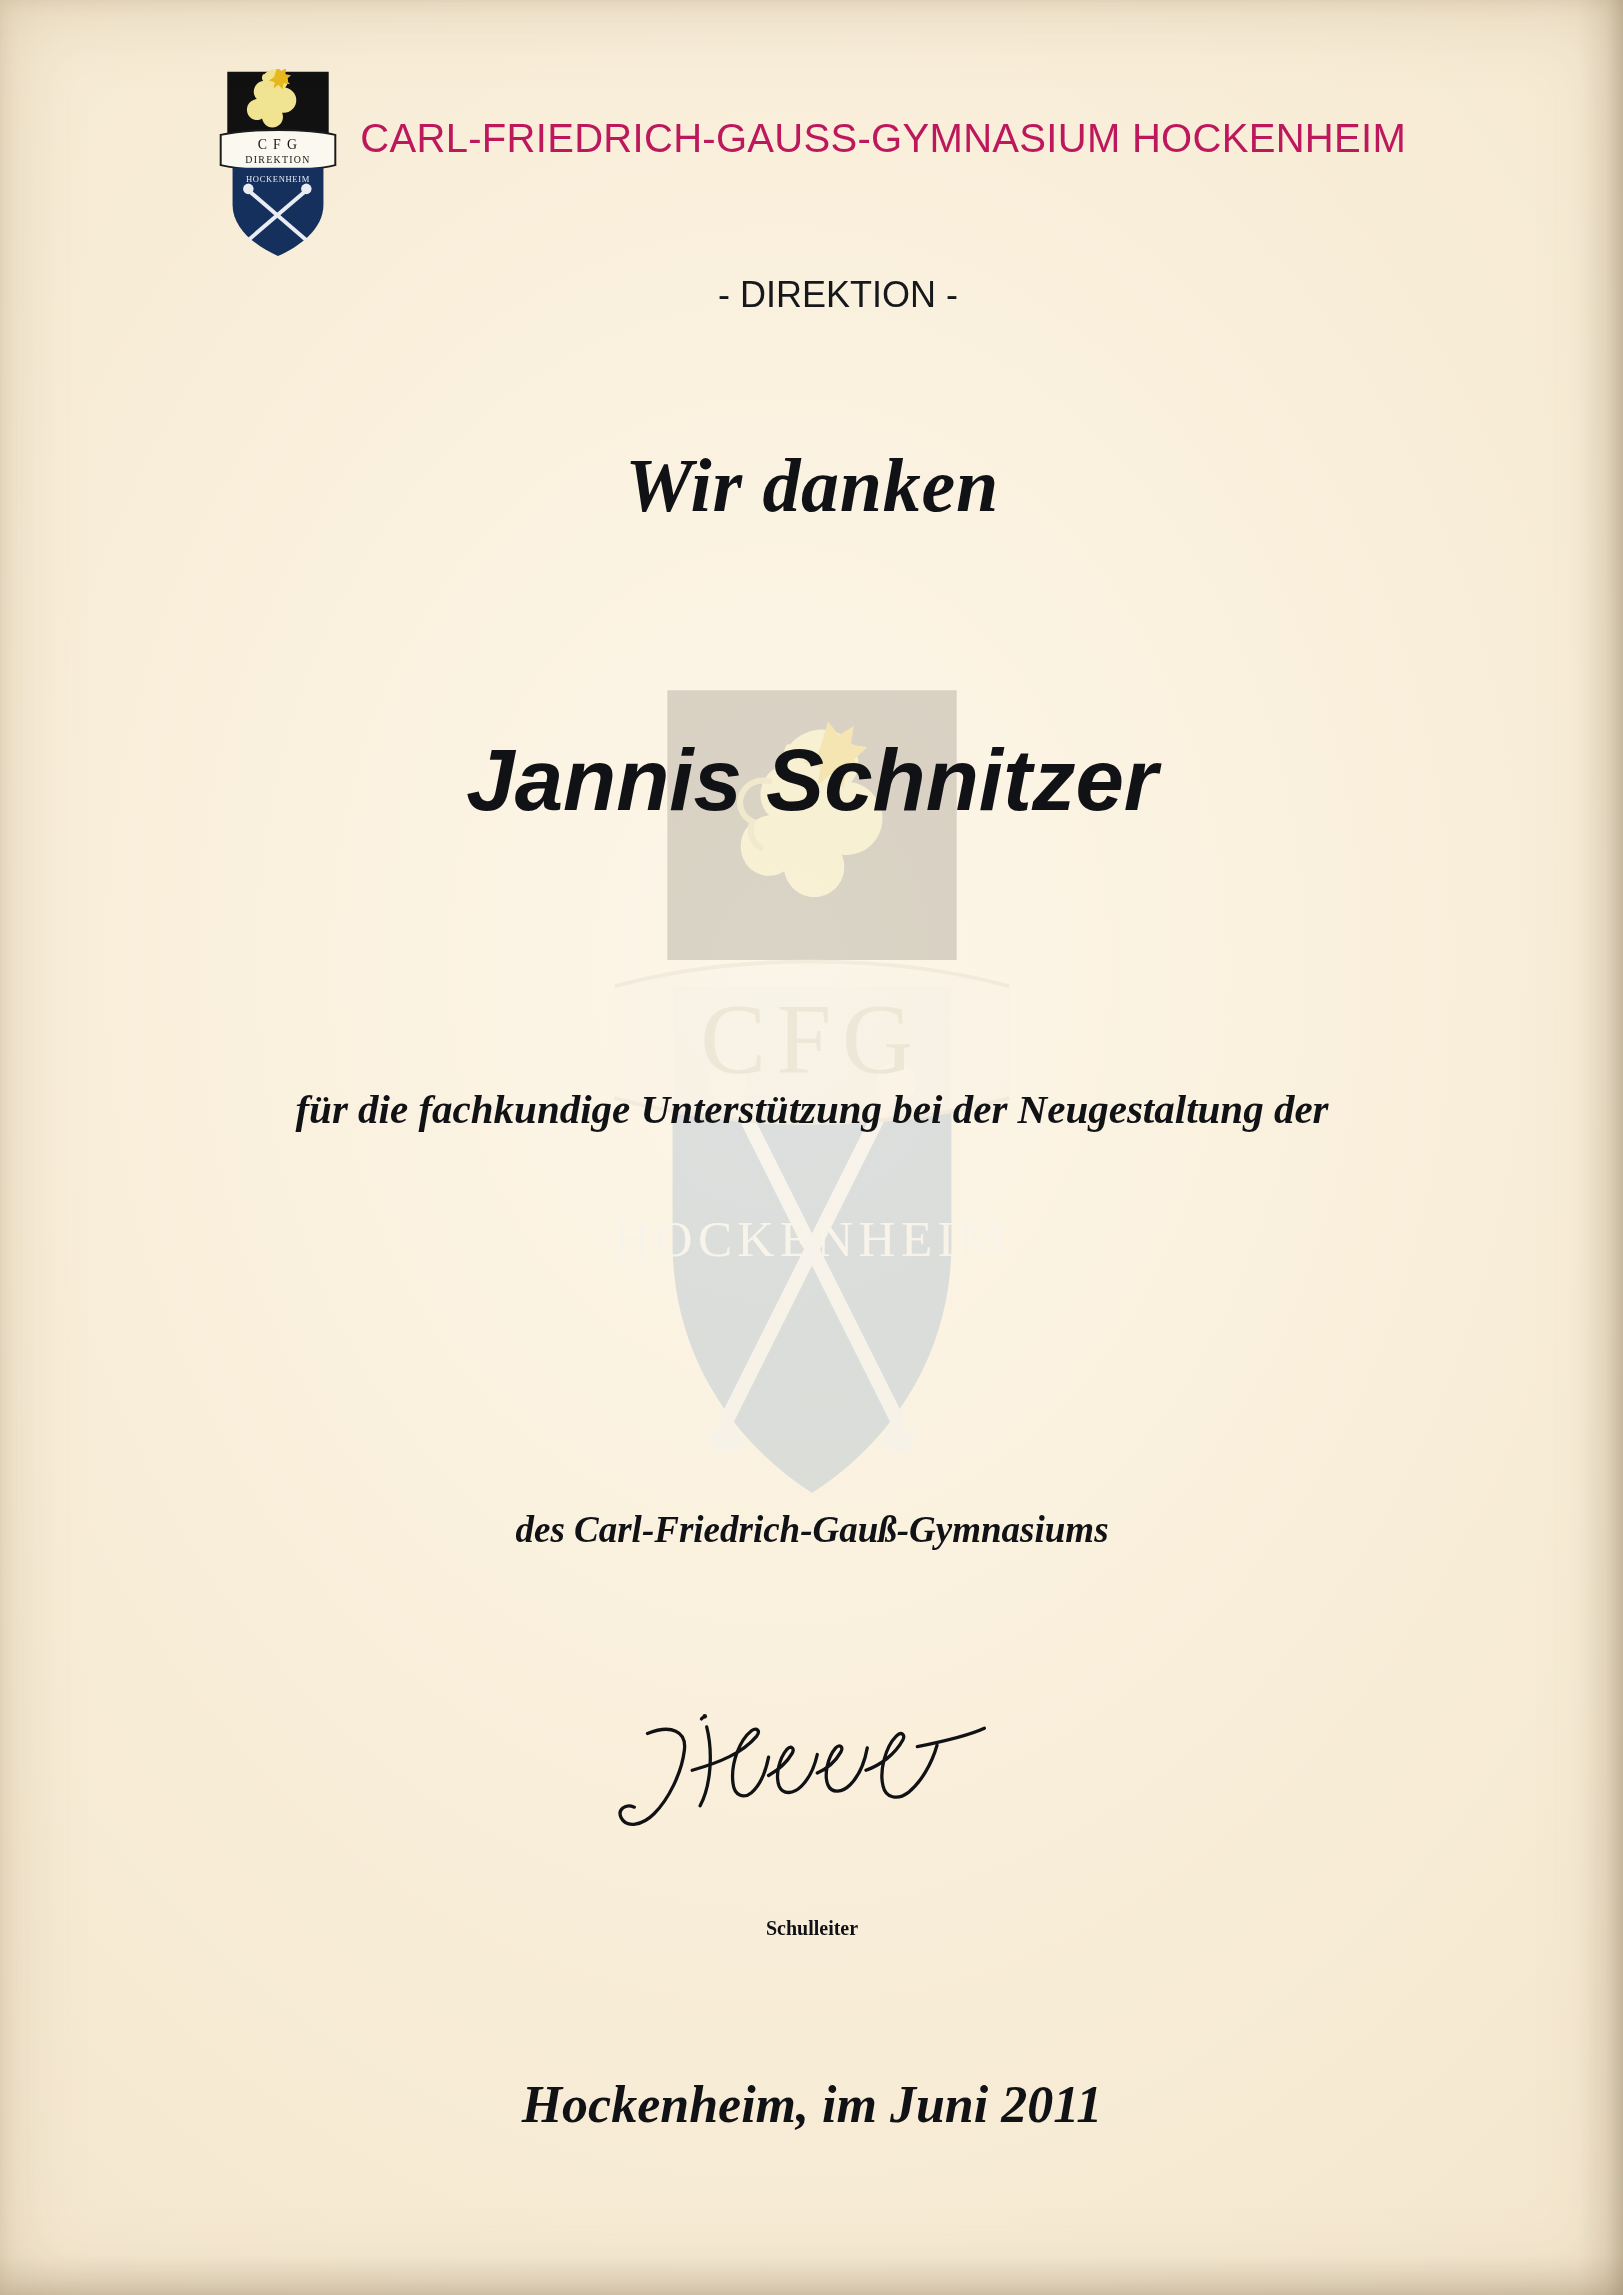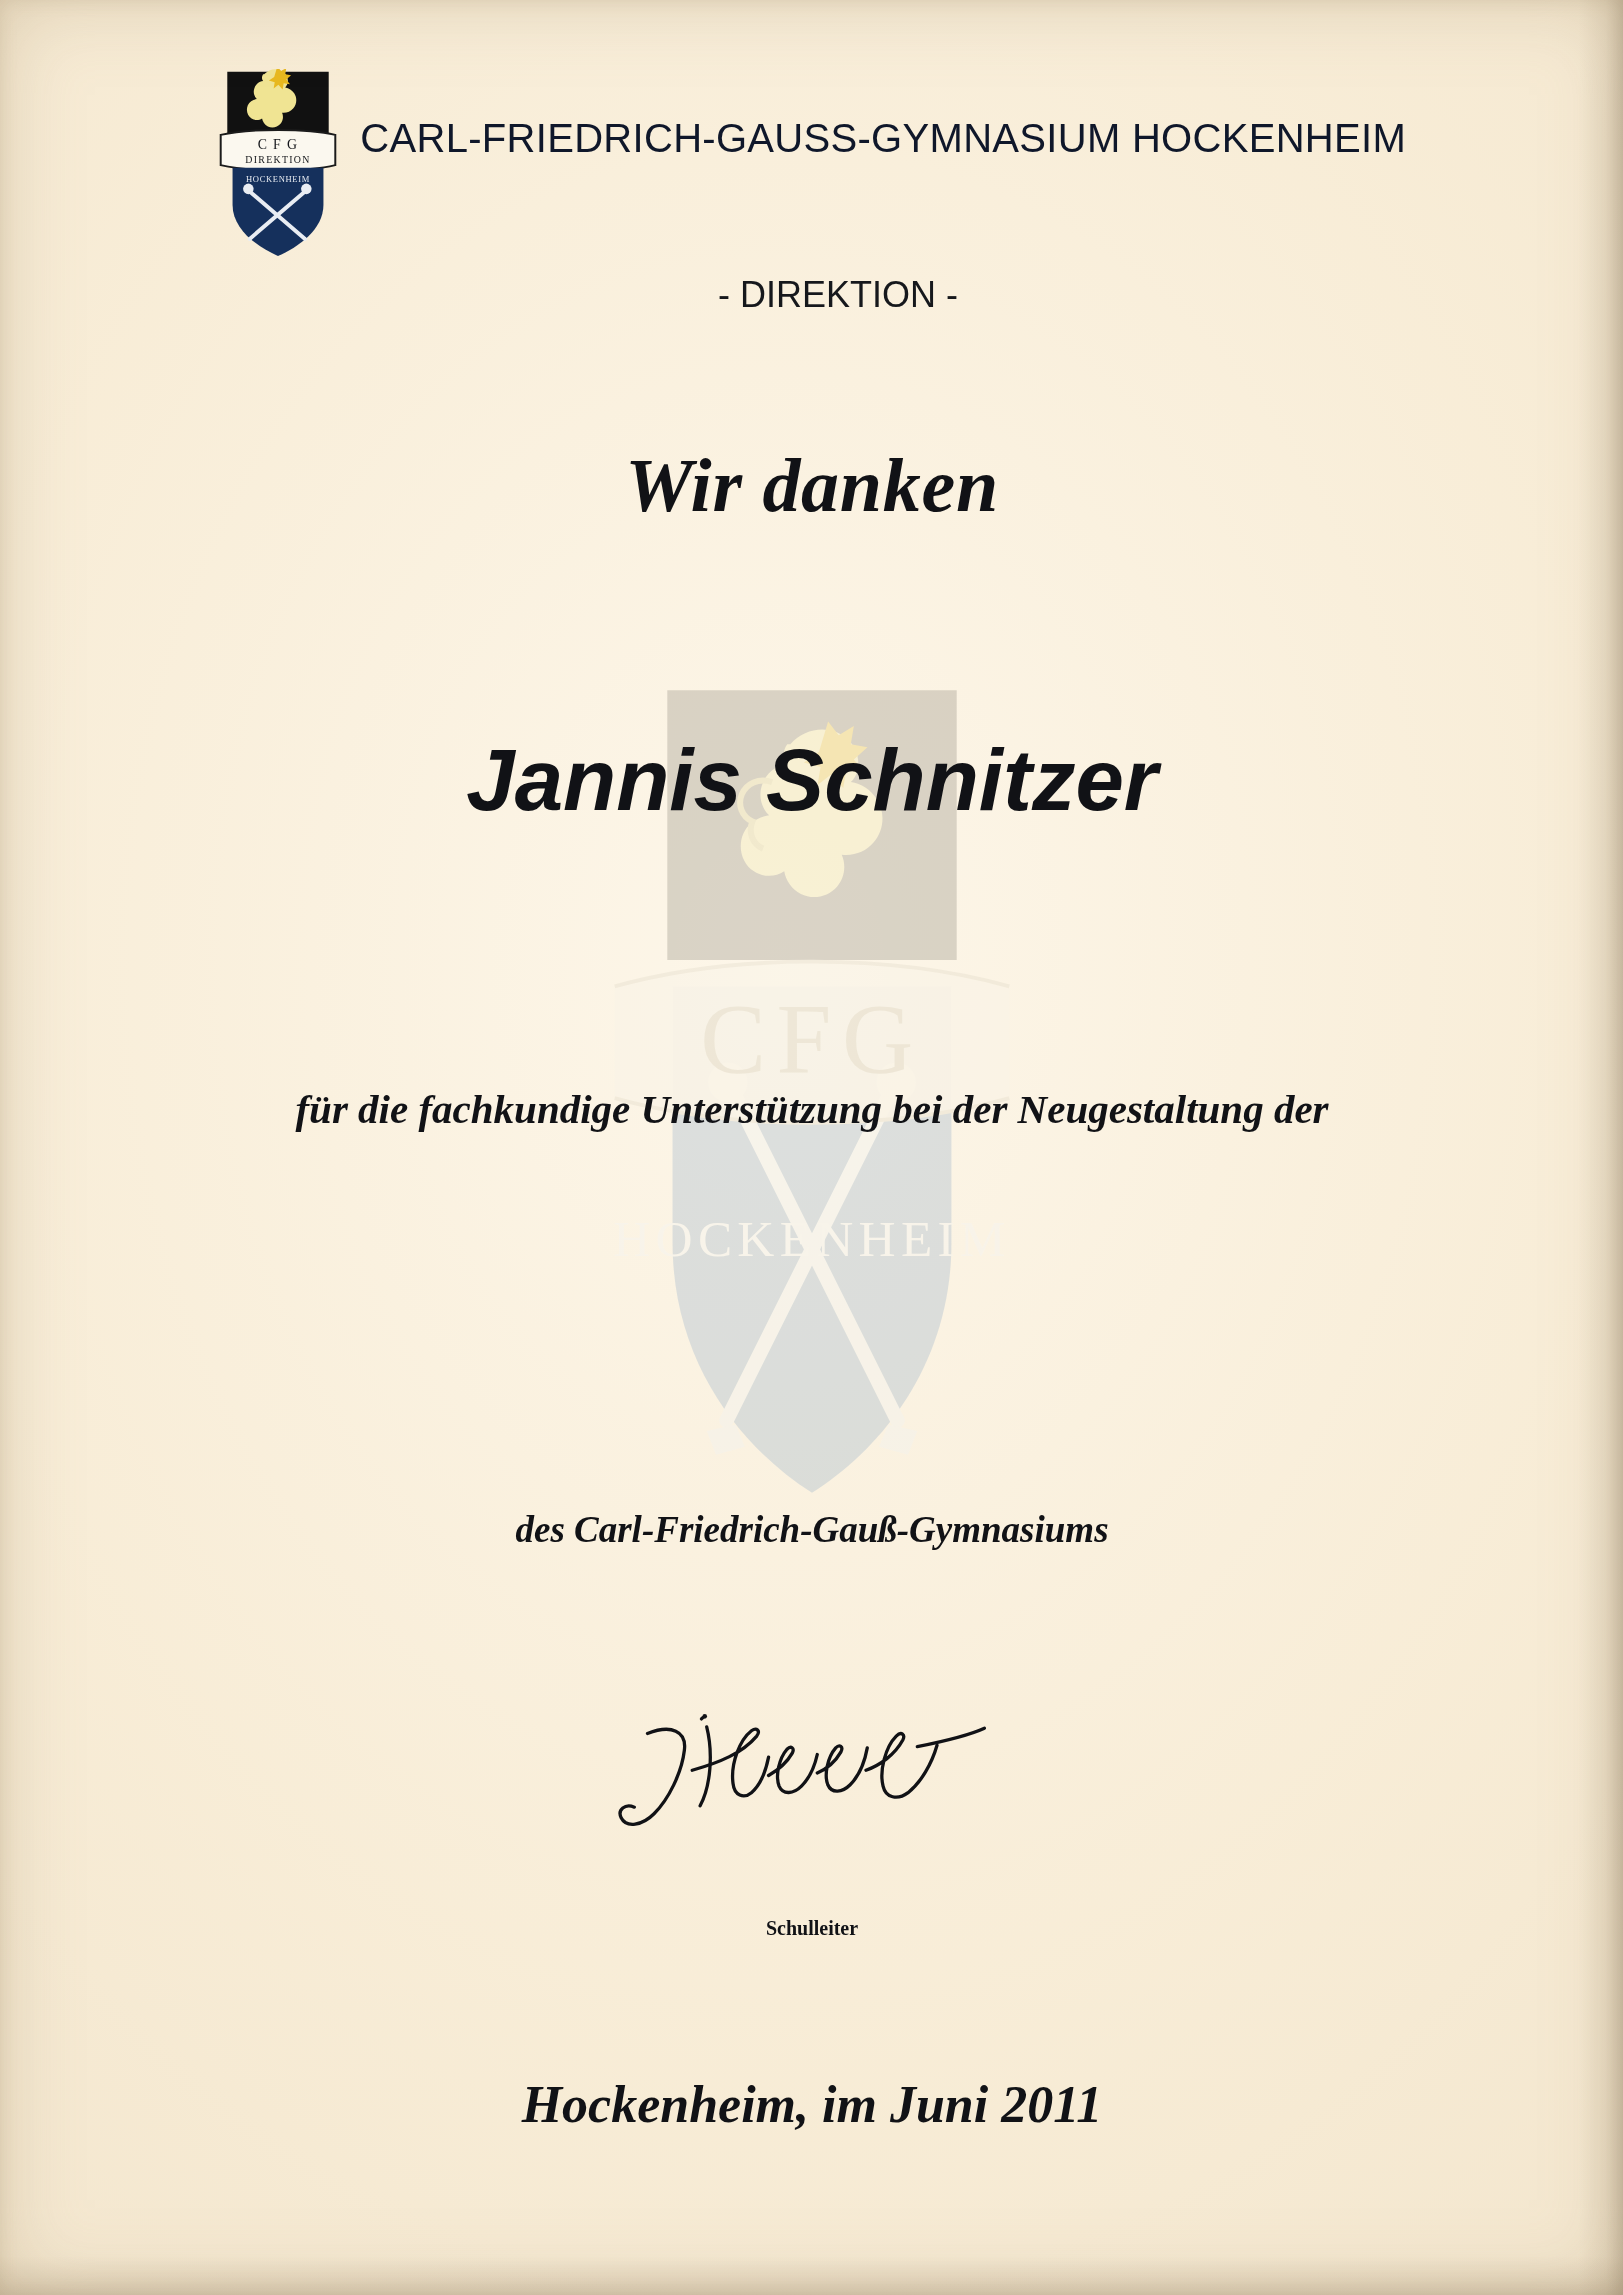--- a/index.html
+++ b/index.html
@@ -71,21 +71,21 @@
     width: 120px;
     height: 191px;
     margin-right: 22.4px;
     margin-top: -9.2px;
     flex: 0 0 auto;
   }
   .school-name {
     font-family: "Liberation Sans", sans-serif;
     font-size: 40px;
     letter-spacing: 0.3px;
-    color: #0f172a;
+    color: #be185d;
     white-space: nowrap;
     margin-top: 38px;
   }
   .direktion-line {
     font-family: "Liberation Sans", sans-serif;
     font-size: 36px;
     color: #16181c;
     margin-top: 14.5px;
     margin-left: 52px;
   }

